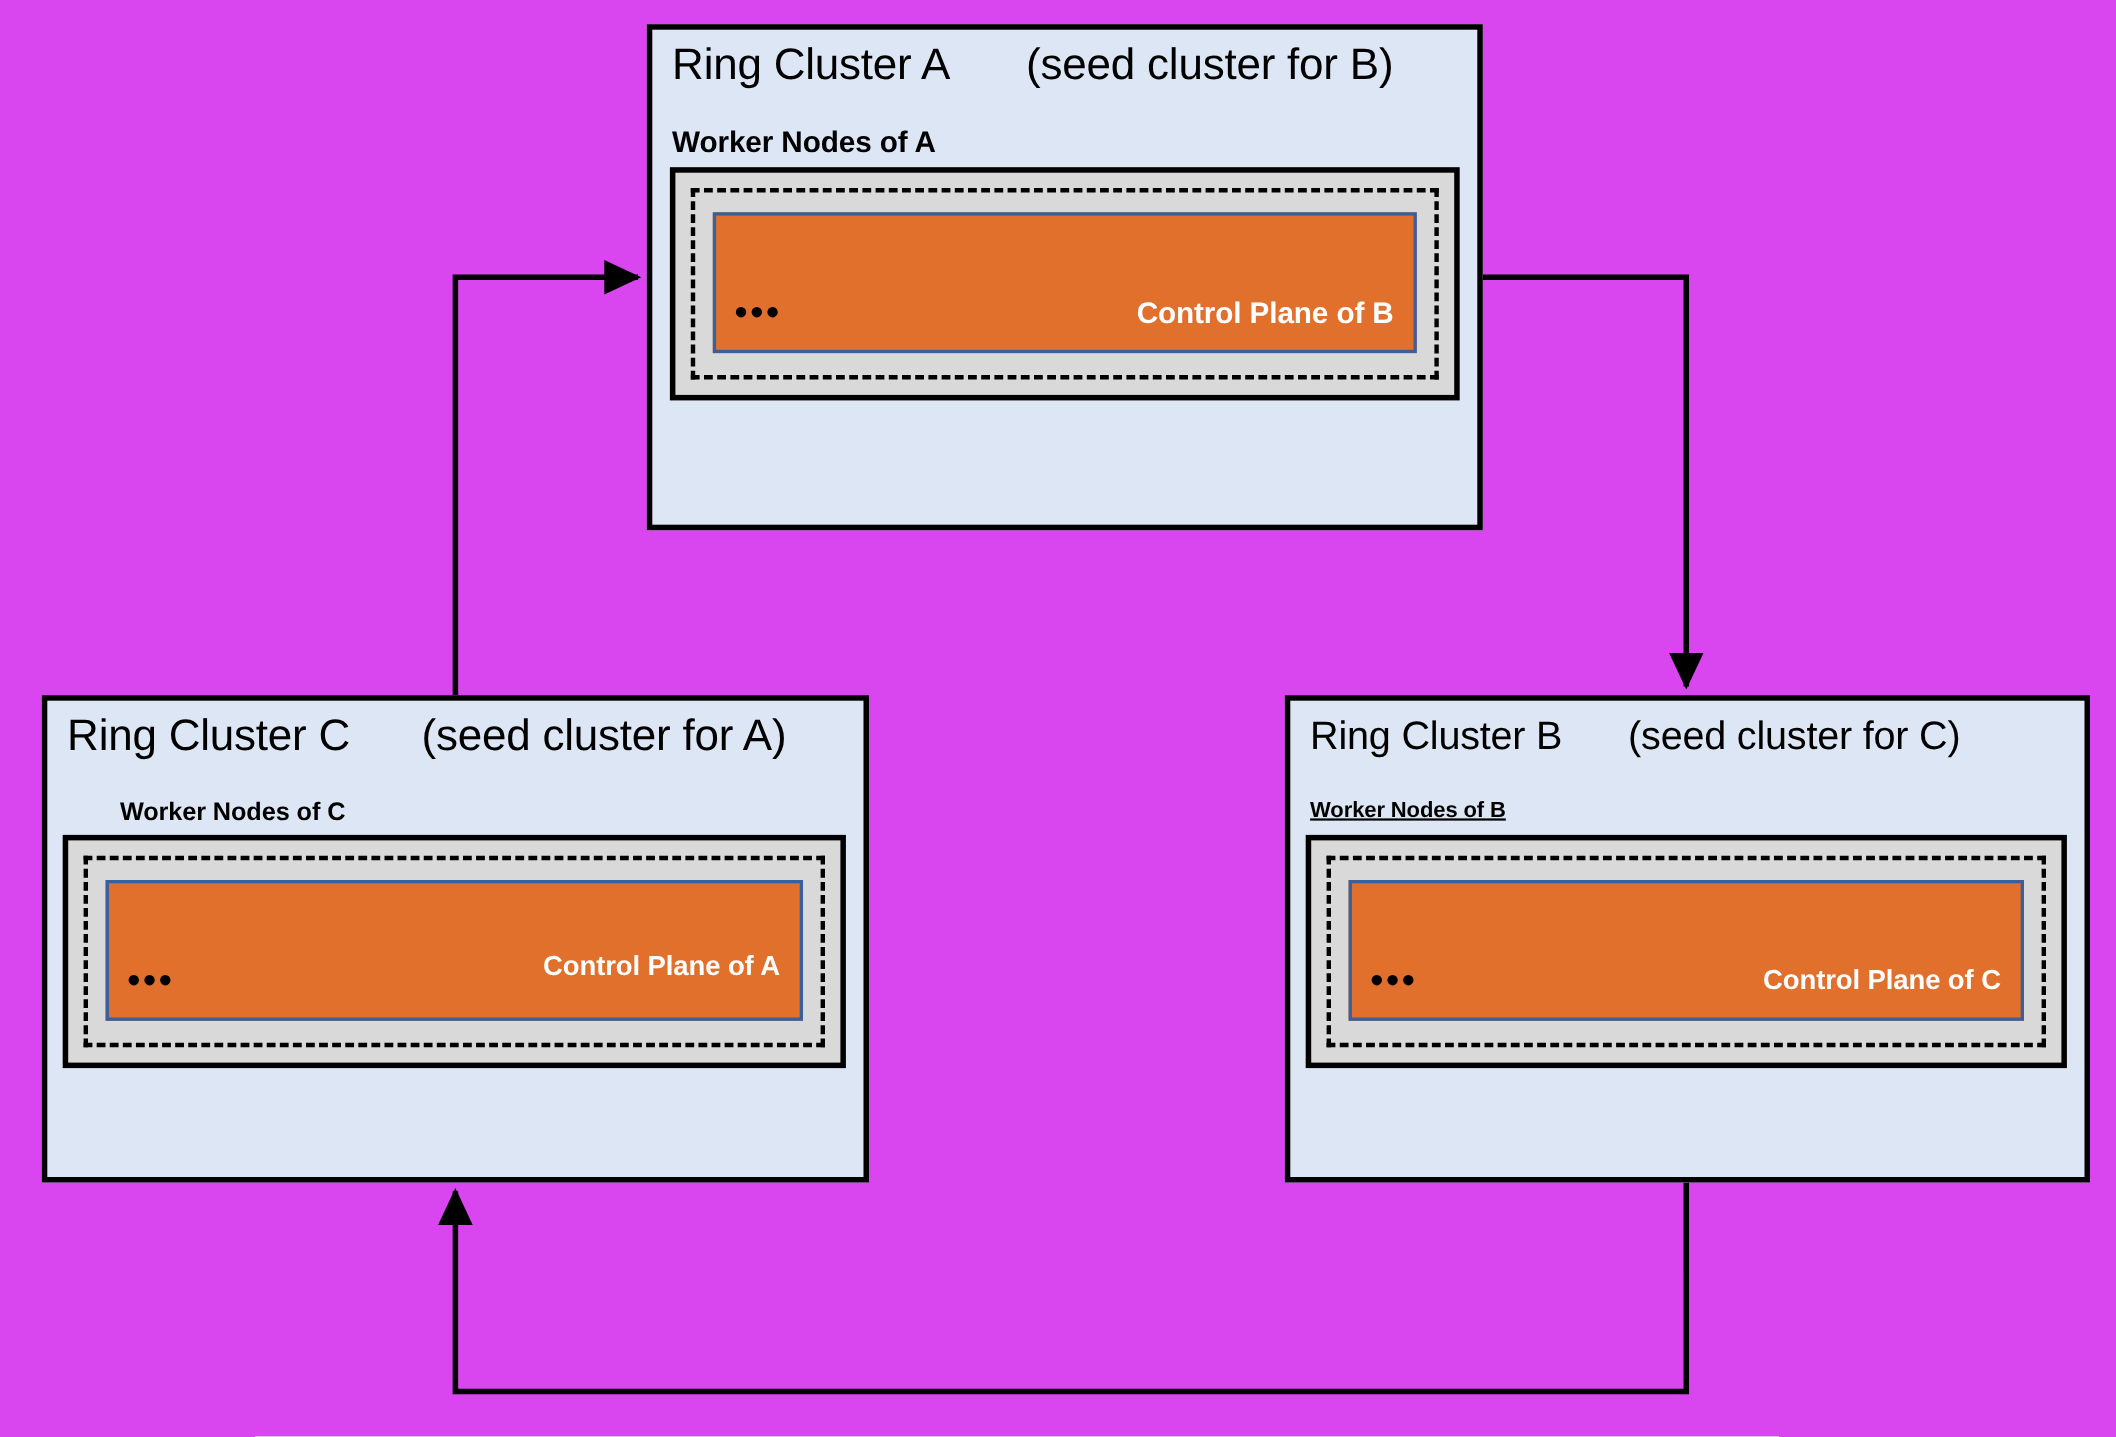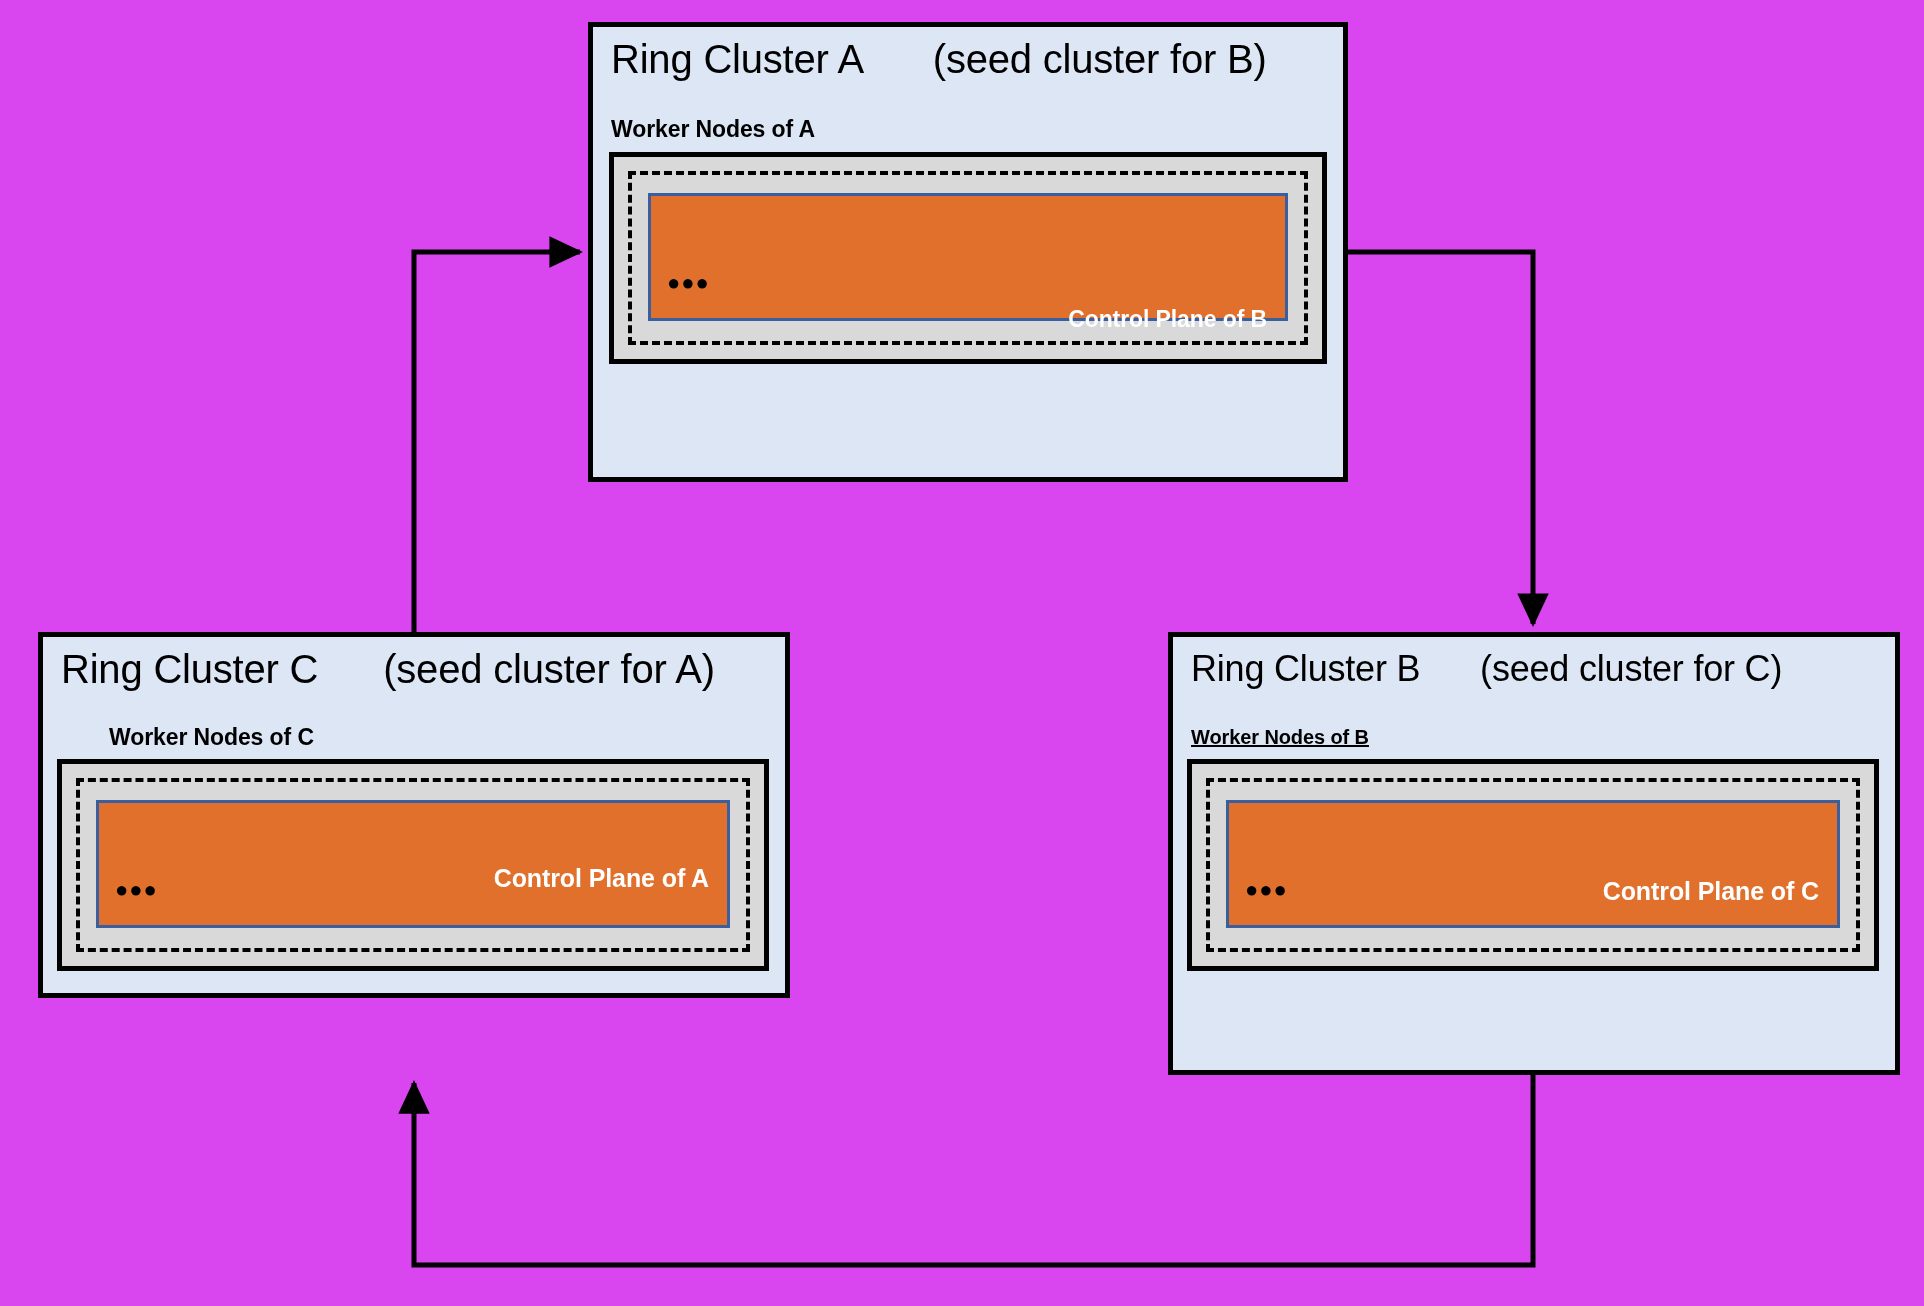--- a/index.html
+++ b/index.html
@@ -115,32 +115,32 @@
     <path d="M 1348 252 L 1533 252 L 1533 624" fill="none" stroke="#000000" stroke-width="5" marker-end="url(#arrowhead)"></path>
 
     <path d="M 1533 1075 L 1533 1265 L 414 1265 L 414 1083" fill="none" stroke="#000000" stroke-width="5" marker-end="url(#arrowhead)"></path>
   </svg>
 
   <div class="cluster" style="left:588px; top:22px; width:760px; height:460px;">
     <div class="cluster-title" style="font-size:40px; line-height:48px;">
       <span class="title-main">Ring Cluster A</span>
       <span class="title-seed" style="margin-left:58px;">(seed cluster for B)</span>
     </div>
-    <div class="worker-label" style="top:88px; font-size:23px; line-height:28px;">Worker Nodes of A</div>
+    <div class="worker-label" style="top:88px; font-size:27px; line-height:28px;">Worker Nodes of A</div>
 
     <div class="worker-box" style="left:16px; top:125px; width:718px; height:212px;">
       <div class="dashed-box" style="left:14px; top:14px; right:14px; bottom:14px;"></div>
       <div class="control-plane" style="left:34px; top:36px; width:640px; height:128px;">
         <div class="cp-dots" style="left:16px; top:76px; font-size:22px;">●●●</div>
-        <div class="cp-label" style="right:18px; top:76px; font-size:23px;margin-top:36px;">Control Plane of B</div>
+        <div class="cp-label" style="right:18px; top:76px; font-size:27px;">Control Plane of B</div>
       </div>
     </div>
   </div>
 
-  <div class="cluster" style="left:38px; top:632px; width:752px; height:366px;">
+  <div class="cluster" style="left:38px; top:632px; width:752px; height:443px;">
     <div class="cluster-title" style="font-size:40px; line-height:48px;">
       <span class="title-main">Ring Cluster C</span>
       <span class="title-seed" style="margin-left:54px;">(seed cluster for A)</span>
     </div>
     <div class="worker-label" style="top:86px; font-size:23px; line-height:28px;margin-left:48px;">Worker Nodes of C</div>
 
     <div class="worker-box" style="left:14px; top:122px; width:712px; height:212px;">
       <div class="dashed-box" style="left:14px; top:14px; right:14px; bottom:14px;"></div>
       <div class="control-plane" style="left:34px; top:36px; width:634px; height:128px;">
         <div class="cp-dots" style="left:16px; top:76px; font-size:22px;">●●●</div>

